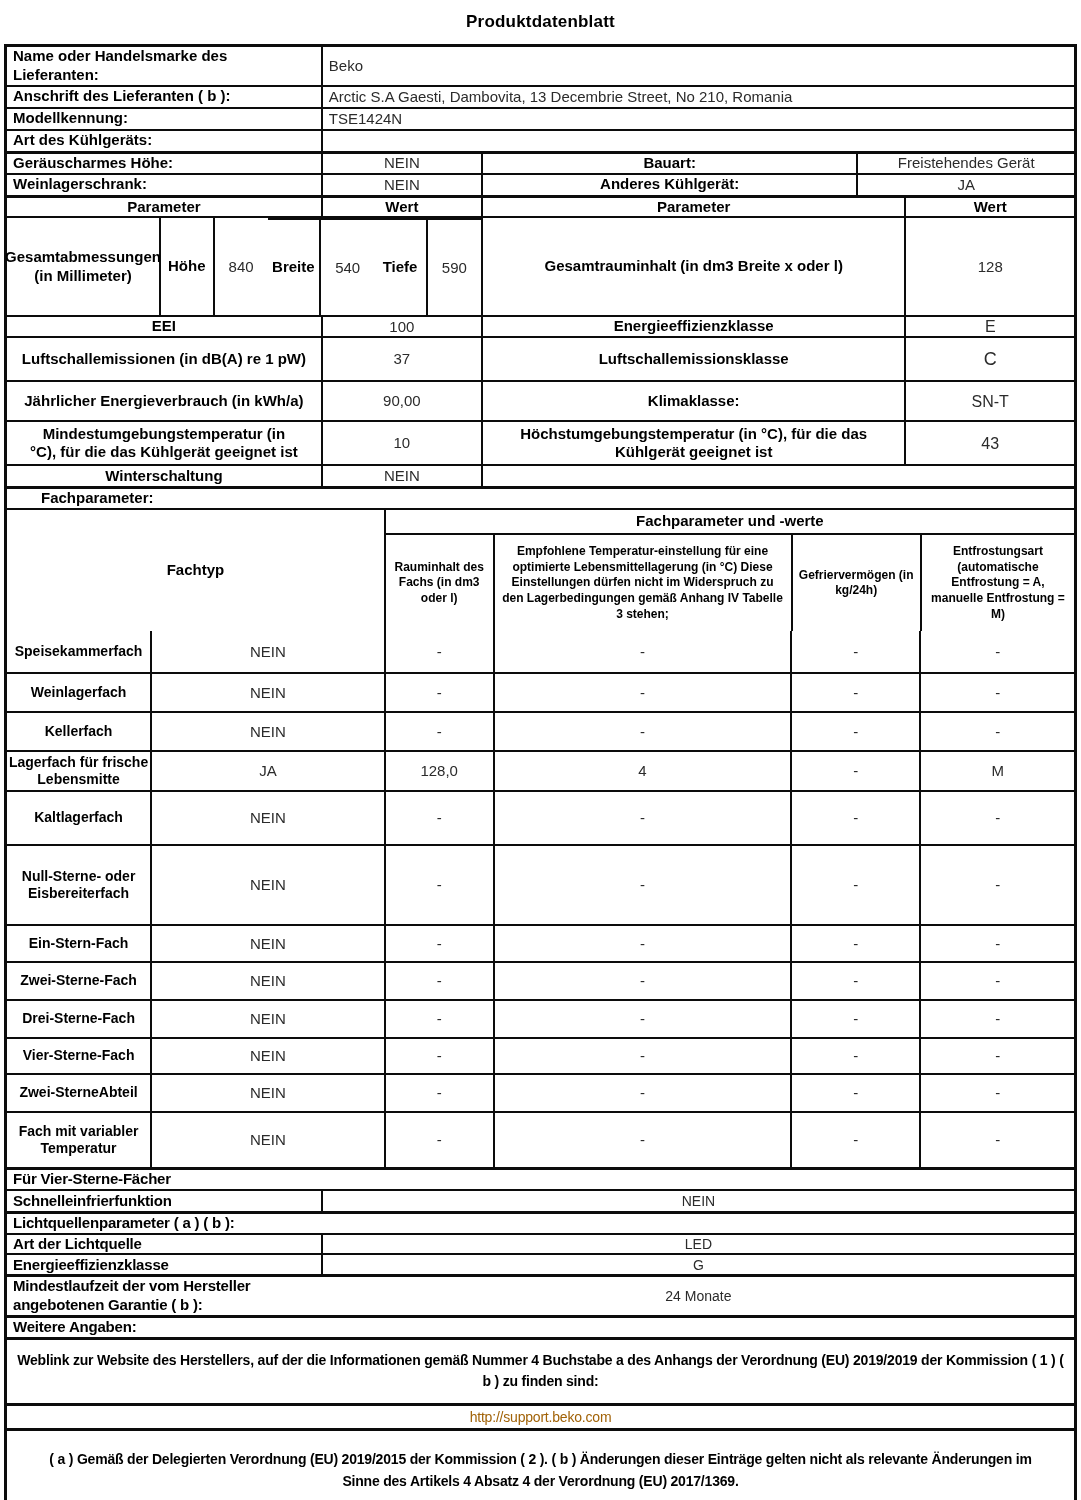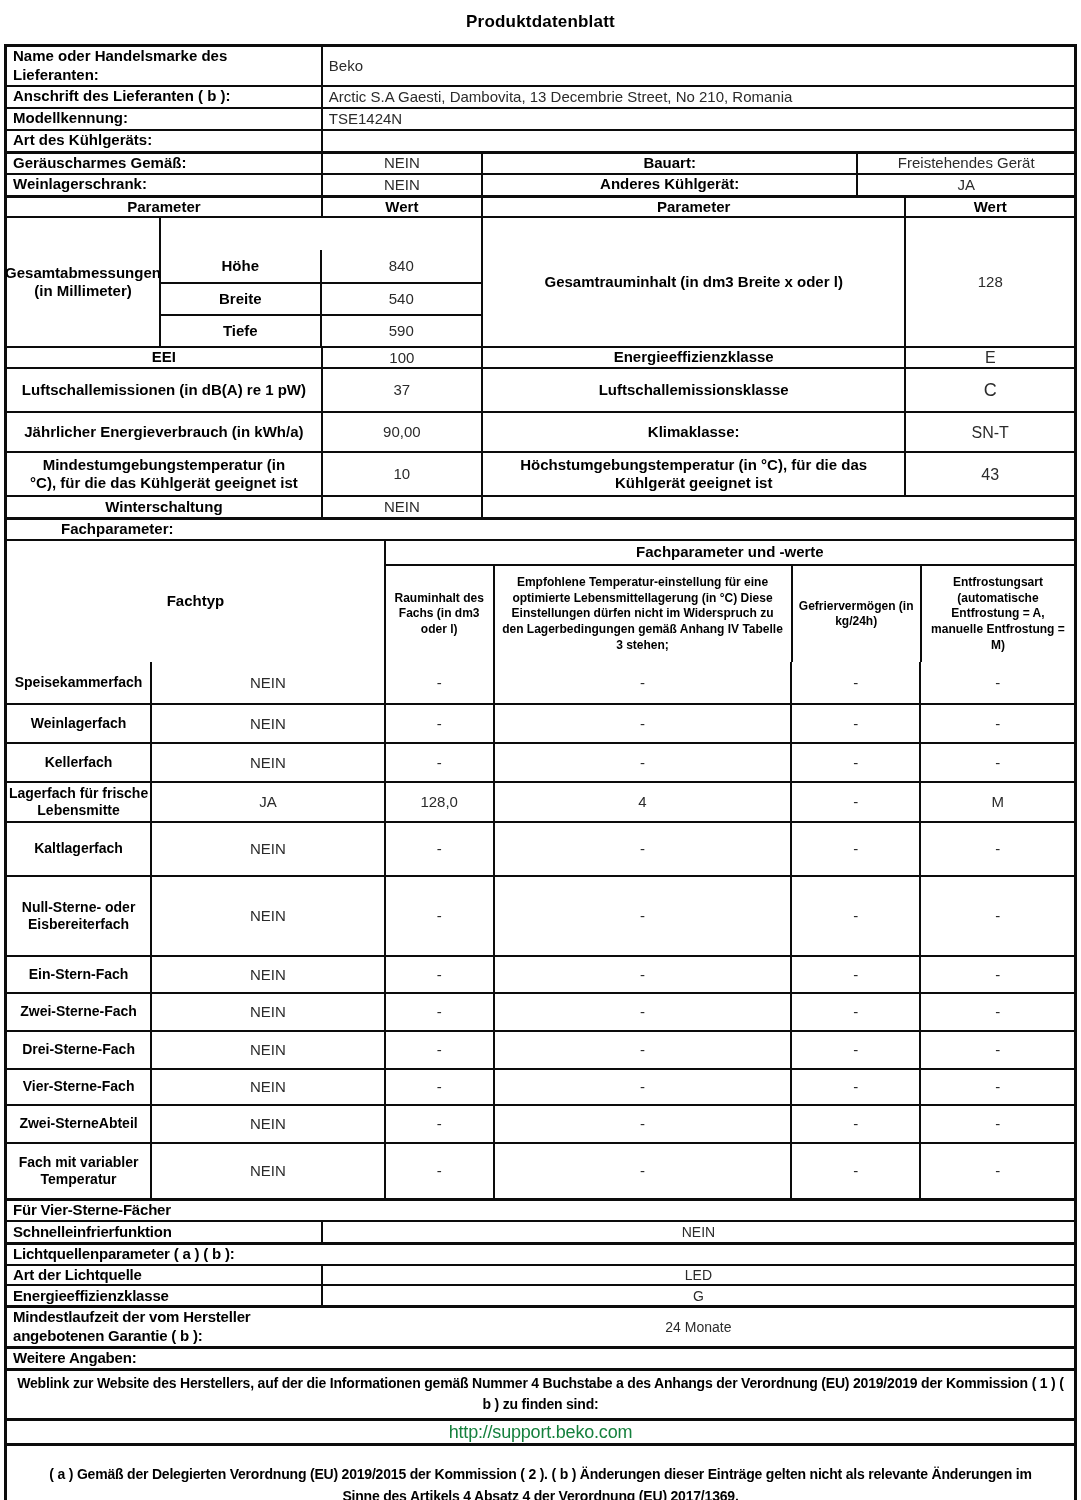--- a/index.html
+++ b/index.html
@@ -42,43 +42,43 @@
   
   .g-label { width: 29.6%; }
   .g-val   { width: 15.0%; }
   .g-p2    { width: 39.7%; }
   .g-v2    { flex: 1; }
   .seclabel { min-height: 21px; }
   .hdr { min-height: 19px; }
 
   .dims-left  { width: 44.6%; display: flex; align-items: stretch; }
   .dim-cap    { width: 32.5%; }
-  .dim-stack  { flex: 1; display: flex; flex-direction: column; margin-top: 32px; }
+  .dim-stack  { flex: 1; display: flex; flex-direction: row; }
   .dim-line   { flex: 1; display: flex; align-items: stretch; border-top: 2px solid #0c0c0c; min-height: 32px; }
   .dim-line:first-child { border-top: none; }
   .dim-name   { width: 50.2%; }
   .dim-val    { flex: 1; }
 
   
   .f1 { width: 13.6%; } .f2 { width: 21.9%; } .f3 { width: 10.2%; }
   .f4 { width: 27.9%; } .f5 { width: 12.1%; } .f6 { flex: 1; }
   .fh-left { width: 35.5%; }
   .fh-right { flex: 1; display: flex; flex-direction: column; }
   .fh-group { min-height: 25px; border-bottom: 2px solid #0c0c0c; text-align: center; }
   .fh-cols { flex: 1; display: flex; align-items: stretch; }
   .fh3 { width: 15.8%; } .fh4 { width: 43.3%; } .fh5 { width: 18.8%; } .fh6 { flex: 1; }
   .fh-cell { font-weight: bold; font-size: 12px; line-height: 1.3; padding: 9px 5px; }
 
   
   .b-label { width: 29.6%; }
   .b-val { flex: 1; }
   .foot-center { width: 100%; justify-content: center; text-align: center; }
-  .foot-bold { font-weight: bold; font-size: 14px; line-height: 1.55; padding: 2px 10px; }
-  .indent34 { padding-left: 54px; }
-  .url { color: #15803d; text-decoration: none; font-size: 18px; }
+  .foot-bold { font-weight: bold; font-size: 14px; line-height: 1.55; padding: 10px 10px; }
+  .indent34 { padding-left: 34px; }
+  .url { color: #a16207; text-decoration: none; font-size: 14px; }
 </style>
 </head>
 <body>
 
 <div class="title">Produktdatenblatt</div>
 
 <div class="sheet">
 
   <div class="row r22">
     <div class="cell w-label vr left lbl">Name oder Handelsmarke des Lieferanten:</div>
@@ -90,21 +90,21 @@
   </div>
   <div class="row r22">
     <div class="cell w-label vr left lbl">Modellkennung:</div>
     <div class="cell w-v2 left val">TSE1424N</div>
   </div>
   <div class="row r22">
     <div class="cell w-label vr left lbl">Art des Kühlgeräts:</div>
     <div class="cell w-v2 left val"></div>
   </div>
   <div class="row r22 thick">
-    <div class="cell w-label vr left lbl">Geräuscharmes Gemäß:</div>
+    <div class="cell w-label vr left lbl">Geräuscharmes Höhe:</div>
     <div class="cell w-val vr center val">NEIN</div>
     <div class="cell w-p2 vr center lbl">Bauart:</div>
     <div class="cell w-v2 center val">Freistehendes Gerät</div>
   </div>
   <div class="row r22">
     <div class="cell w-label vr left lbl">Weinlagerschrank:</div>
     <div class="cell w-val vr center val">NEIN</div>
     <div class="cell w-p2 vr center lbl">Anderes Kühlgerät:</div>
     <div class="cell w-v2 center val">JA</div>
   </div>

